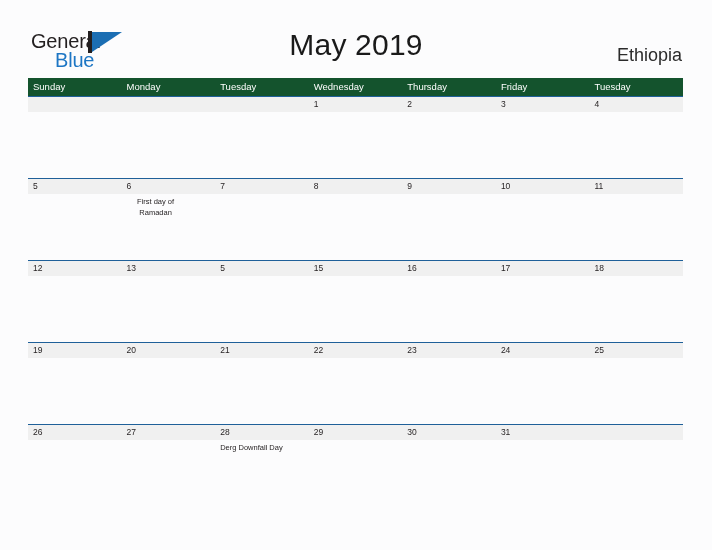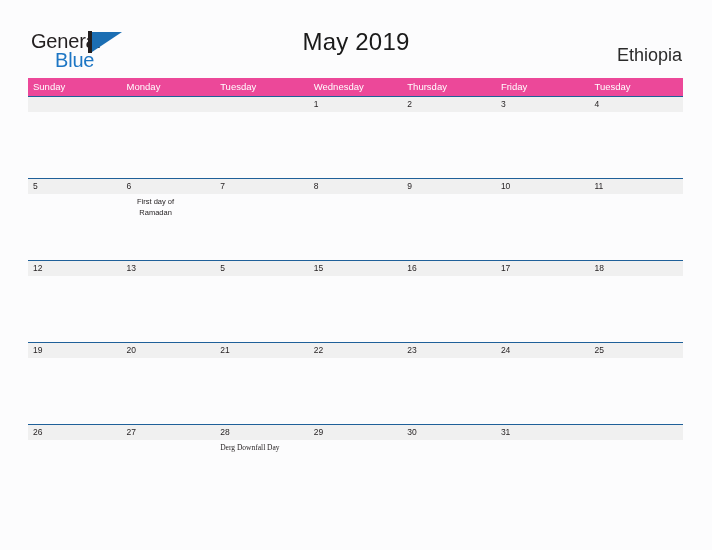--- a/index.html
+++ b/index.html
@@ -79,21 +79,21 @@
     border-left: 30px solid #1b6eb3;
     border-bottom: 20px solid transparent;
   }
 
   .cal-title {
     position: absolute;
     left: 0;
     top: 28px;
     width: 712px;
     text-align: center;
-    font-size: 24px;
+    font-size: 30px;
     color: #1a1a1a;
     font-family: "Liberation Sans", sans-serif;
     font-weight: normal;
     letter-spacing: 0.2px;
   }
   .cal-country {
     position: absolute;
     right: 30px;
     top: 45px;
     font-size: 18px;
@@ -105,21 +105,21 @@
   
   .grid {
     position: absolute;
     left: 28px;
     top: 78px;
     width: 655px;
   }
   .weekday-row {
     display: flex;
     width: 100%;
-    background: #ec4899;
+    background: #14532d;
     height: 18px;
   }
   .weekday {
     flex: 1 1 0;
     color: #ffffff;
     font-size: 9.5px;
     line-height: 18px;
     padding-left: 5px;
     box-sizing: border-box;
     white-space: nowrap;
@@ -169,21 +169,20 @@
     top: 2px;
     width: 180px;
   }
   .evt-text.wrap {
     width: 58px;
     white-space: normal;
     text-align: center;
   }
   .week-last .week-events {
     height: 64px;
-    font-family: Liberation Serif, serif;
   }
 </style>
 </head>
 <body>
 
 <div class="page">
 
   <div class="top-bar">
 
     <div class="logo">

